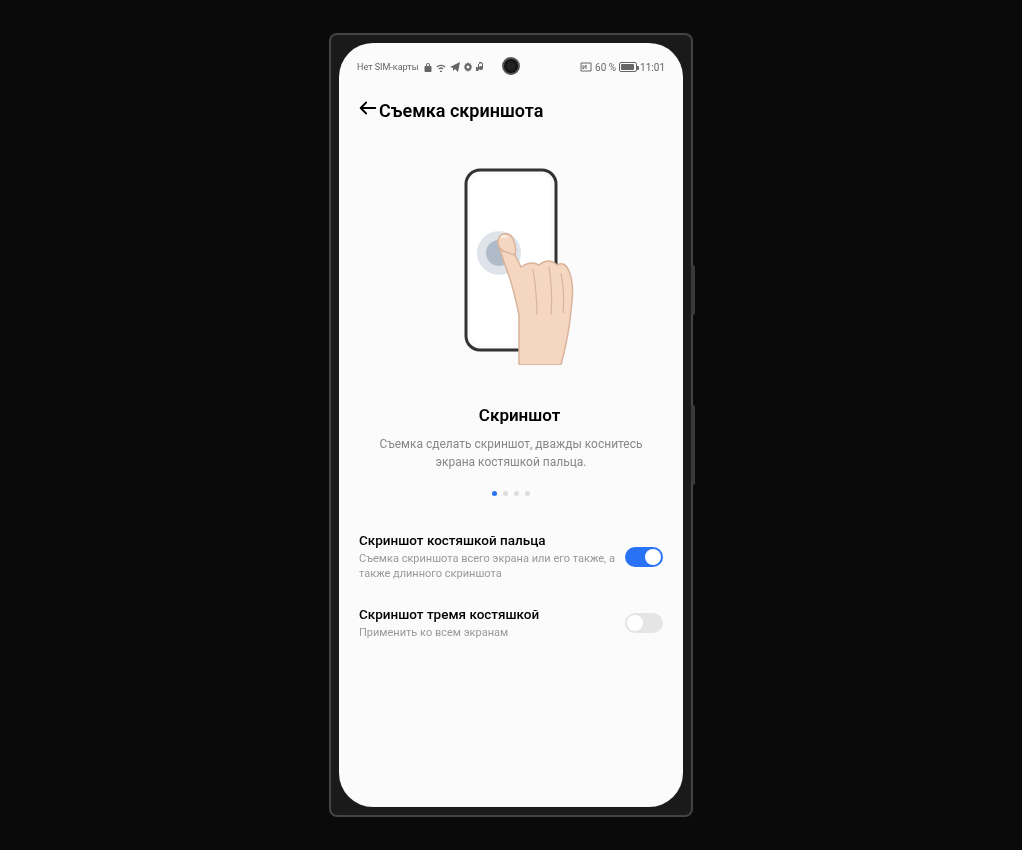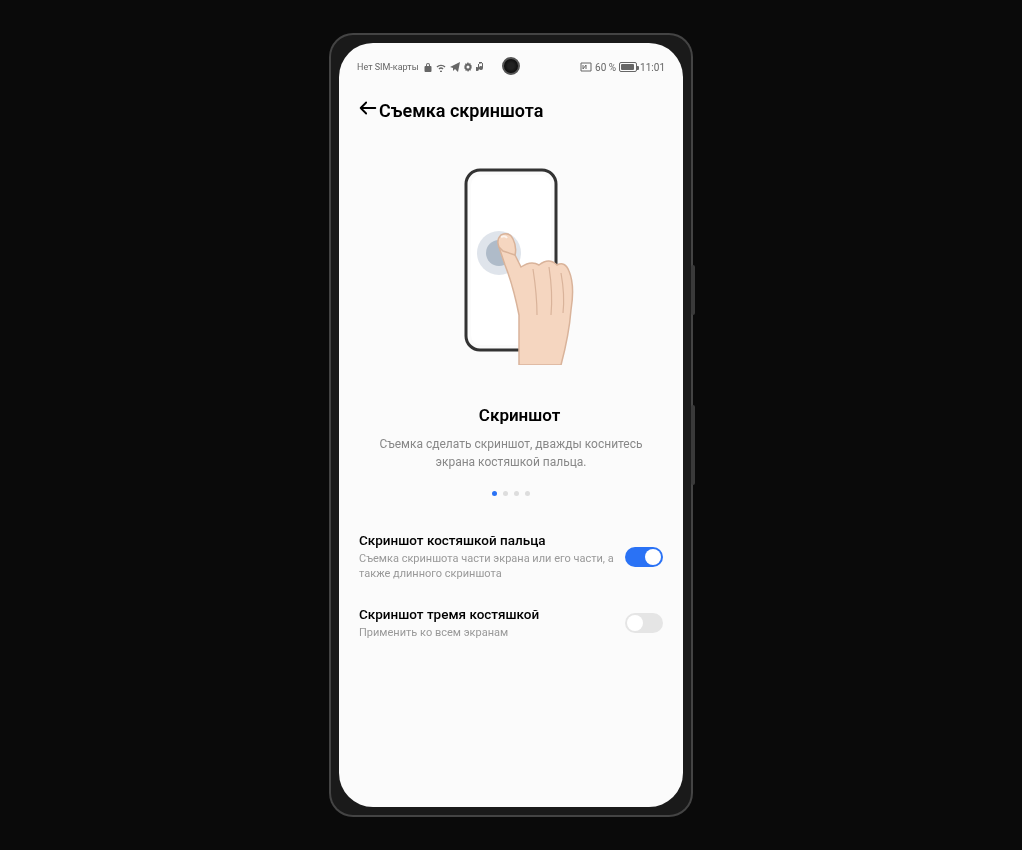--- a/index.html
+++ b/index.html
@@ -9,21 +9,21 @@
       background: #0a0a0a;
       display: flex;
       align-items: center;
       justify-content: center;
       font-family: -apple-system, BlinkMacSystemFont, "Segoe UI", Roboto, Arial, sans-serif;
     }
     .phone-frame {
       width: 360px;
       height: 780px;
       background: #1a1a1a;
-      border-radius: 22px;
+      border-radius: 6px;
       padding: 8px;
       position: relative;
       box-shadow: 0 0 0 2px #444;
     }
     .side-button {
       position: absolute;
       right: -4px;
       width: 4px;
       background: #3a3a3a;
       border-radius: 2px;
@@ -260,21 +260,21 @@
       <div class="dots">
         <div class="dot active"></div>
         <div class="dot"></div>
         <div class="dot"></div>
         <div class="dot"></div>
       </div>
 
       <div class="setting-row">
         <div class="setting-text">
           <div class="setting-title">Скриншот костяшкой пальца</div>
-          <div class="setting-sub">Съемка скриншота части экрана или его части, а также длинного скриншота</div>
+          <div class="setting-sub">Съемка скриншота всего экрана или его также, а также длинного скриншота</div>
         </div>
         <div class="toggle on"></div>
       </div>
 
       <div class="setting-row">
         <div class="setting-text">
           <div class="setting-title">Скриншот тремя костяшкой</div>
           <div class="setting-sub">Применить ко всем экранам</div>
         </div>
         <div class="toggle off"></div>

